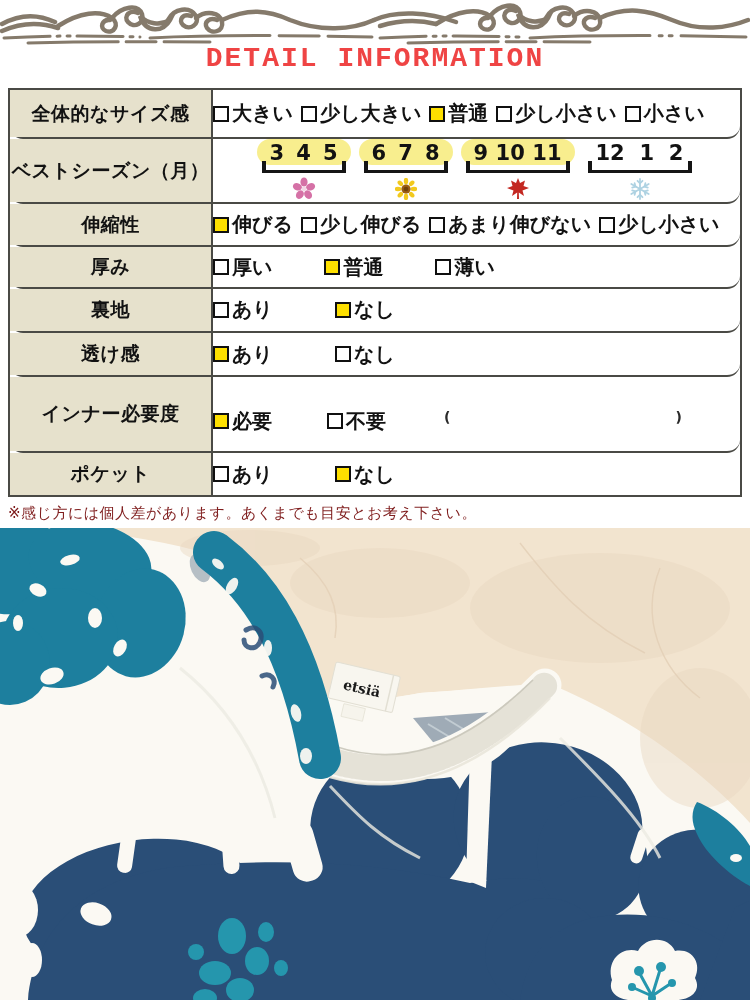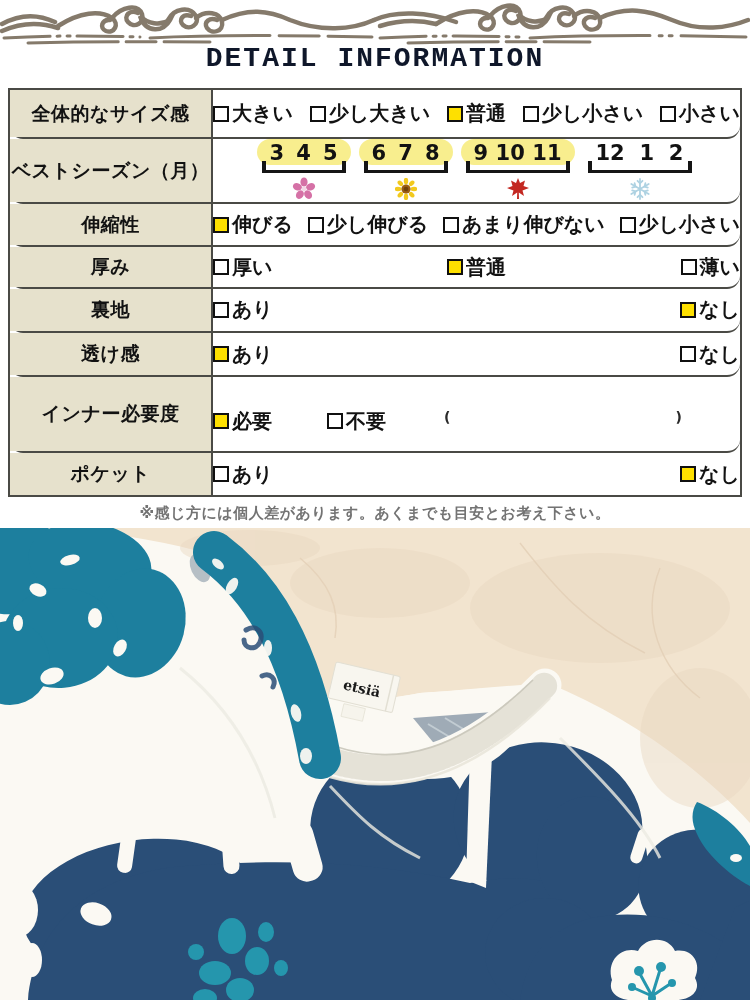--- a/index.html
+++ b/index.html
@@ -33,40 +33,40 @@
   }
   
   .ornament{position:absolute;top:0;left:0;width:750px;height:46px;}
   .ornament path{stroke:var(--ornament);fill:none;stroke-linecap:round;}
   
   .title{
     position:absolute;top:42px;left:0;width:750px;height:34px;
     text-align:center;
     font-family:"Liberation Mono","DejaVu Sans Mono",monospace;
     font-weight:bold;font-size:28px;line-height:34px;letter-spacing:2px;
-    color:#0f172a;
+    color:#ef4444;
   }
   
   .detail-table{
     position:absolute;top:88px;left:8px;width:734px;height:409px;
     border:2px solid var(--border_dark);
     display:flex;flex-direction:column;
     background:#fff;
   }
   .row{display:flex;border-bottom:2px solid var(--border_dark);border-radius:13px;}
   .row:last-child{border-bottom:none;}
   .label-cell{
     width:203px;flex:0 0 203px;
     background:var(--label_cell);
     border-right:2px solid var(--border_dark);
     display:flex;align-items:center;justify-content:center;
     font-weight:bold;font-size:19px;letter-spacing:0.5px;
   }
   .content-cell{
-    flex:1;display:flex;align-items:center;justify-content:space-between;
+    flex:1;display:flex;align-items:center;justify-content:flex-start;
     font-weight:bold;font-size:20px;white-space:nowrap;
   }
   .gap-sm{gap:8px;}
   .gap-md{gap:52px;}
   .gap-lg{gap:62px;}
   .opt{display:inline-flex;align-items:center;}
   .cb{
     display:inline-block;width:16px;height:16px;
     border:2.5px solid #101010;background:#fff;margin-right:3px;flex:0 0 auto;
   }
@@ -97,22 +97,22 @@
   .bracket{width:100%;height:9px;border-bottom:3px solid #151515;position:relative;margin-top:-2px;}
   .bracket::before,.bracket::after{
     content:'';position:absolute;bottom:0;width:4px;height:9px;background:#151515;
   }
   .bracket::before{left:0;}
   .bracket::after{right:0;}
   .sicon{height:26px;margin-top:3px;display:flex;align-items:center;justify-content:center;}
   
   .footnote{
     position:absolute;top:501px;left:8px;width:734px;height:24px;
-    text-align:center;font-weight:bold;font-size:15px;letter-spacing:0.5px;
-    color:#737373;line-height:24px;
+    text-align:left;font-weight:normal;font-size:15px;letter-spacing:0.5px;
+    color:#7f1d1d;line-height:24px;
   }
   
   .photo{position:absolute;top:528px;left:0;width:750px;height:472px;}
   .f-teal{fill:var(--teal);}
   .f-tealb{fill:var(--teal_bright);}
   .f-navy{fill:var(--navy);}
   .f-white{fill:var(--shirt_white);}
   .label-text{
     font-family:"DejaVu Serif","Liberation Serif",serif;
     font-size:14px;font-weight:bold;fill:#1a1a1a;

